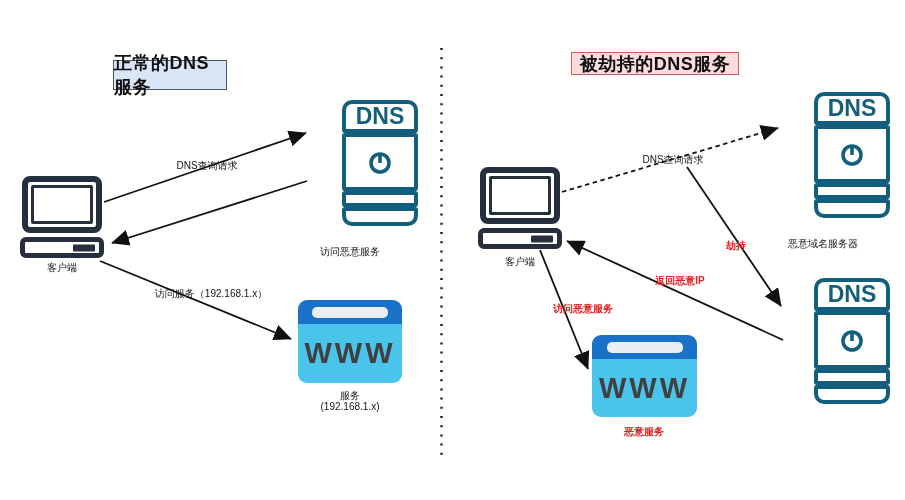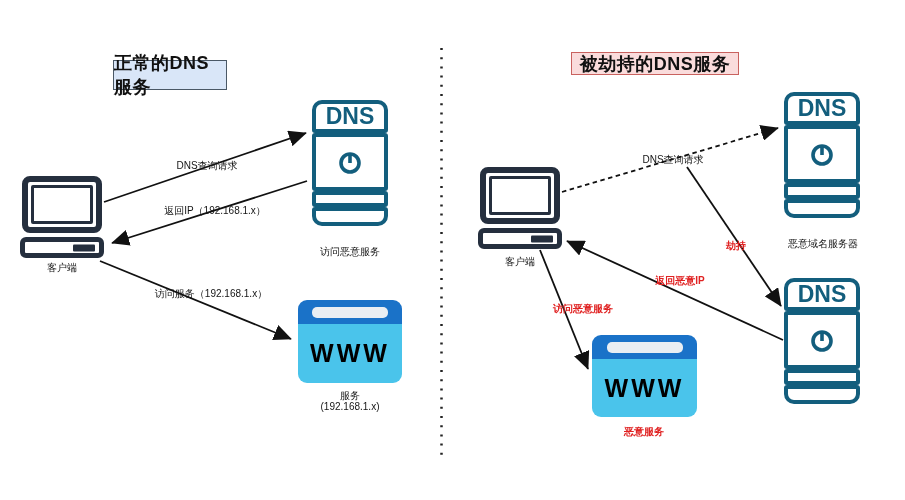--- a/index.html
+++ b/index.html
@@ -31,37 +31,37 @@
   .cl-monitor{width:80px;height:57px;border:6px solid var(--client-navy,#252F3E);
     border-radius:8px;padding:3px;margin-left:2px;background:#fff;}
   .cl-screen{width:100%;height:100%;border:3.5px solid var(--client-navy,#252F3E);
     border-radius:2px;background:#fff;}
   .cl-base{width:84px;height:21px;border:5.5px solid var(--client-navy,#252F3E);
     border-radius:6px;margin-top:4px;position:relative;background:#fff;}
   .cl-slot{position:absolute;right:4px;top:50%;transform:translateY(-50%);
     width:22px;height:7px;background:var(--client-navy,#252F3E);border-radius:1px;}
 
   
-  .server{position:absolute;width:76px;display:flex;flex-direction:column;}
+  .server{position:absolute;width:76px;display:flex;flex-direction:column;margin-left:30px;}
   .srv-head{height:33px;border:4.5px solid var(--server-teal,#135E7D);
     border-radius:10px 10px 3px 3px;display:flex;align-items:center;justify-content:center;
     color:var(--server-teal,#135E7D);font-weight:700;font-size:23px;letter-spacing:0;}
   .srv-body{height:58px;border:4.5px solid var(--server-teal,#135E7D);border-radius:3px;
     display:flex;align-items:center;justify-content:center;}
   .srv-bar{height:16px;border:4.5px solid var(--server-teal,#135E7D);border-radius:3px;}
   .srv-bar-bottom{height:19px;border-radius:3px 3px 10px 10px;}
 
   
   .www{position:absolute;border-radius:9px;overflow:hidden;display:flex;flex-direction:column;}
   .www-head{height:24px;background:var(--www-header-blue,#1A72C8);
     display:flex;align-items:center;justify-content:center;}
   .www-addr{width:76px;height:11px;background:#E9EEF3;border-radius:5px;}
   .www-body{flex:1;background:var(--www-body-cyan,#4AC4EB);
     display:flex;align-items:center;justify-content:center;
-    color:#000000;font-weight:700;font-size:25px;letter-spacing:3px;}
+    color:#404040;font-weight:700;font-size:29px;letter-spacing:3px;}
 </style>
 </head>
 <body>
 
 <div class="canvas">
 
   <svg class="layer" width="905" height="500" viewBox="0 0 905 500">
     <defs>
       <marker id="ah" markerWidth="11" markerHeight="9" refX="9.5" refY="4.5" orient="auto">
         <path d="M0,0 L10,4.5 L0,9 z" fill="#111"></path>
@@ -115,21 +115,20 @@
     <div class="www-body">
       <span>WWW</span>
     </div>
   </div>
   <div class="lbl caption2" style="left:350px;top:391px">
     <div>服务</div>
     <div>(192.168.1.x)</div>
   </div>
 
   <div class="lbl" style="left:207px;top:160px">DNS查询请求</div>
-  <div class="lbl" style="left:215px;top:205px">返回IP（192.168.1.x）</div>
   <div class="lbl" style="left:211px;top:288px">访问服务（192.168.1.x）</div>
 
   <div class="client" style="left:478px;top:167px">
     <div class="cl-monitor">
       <div class="cl-screen"></div>
     </div>
     <div class="cl-base">
       <div class="cl-slot"></div>
     </div>
   </div>

